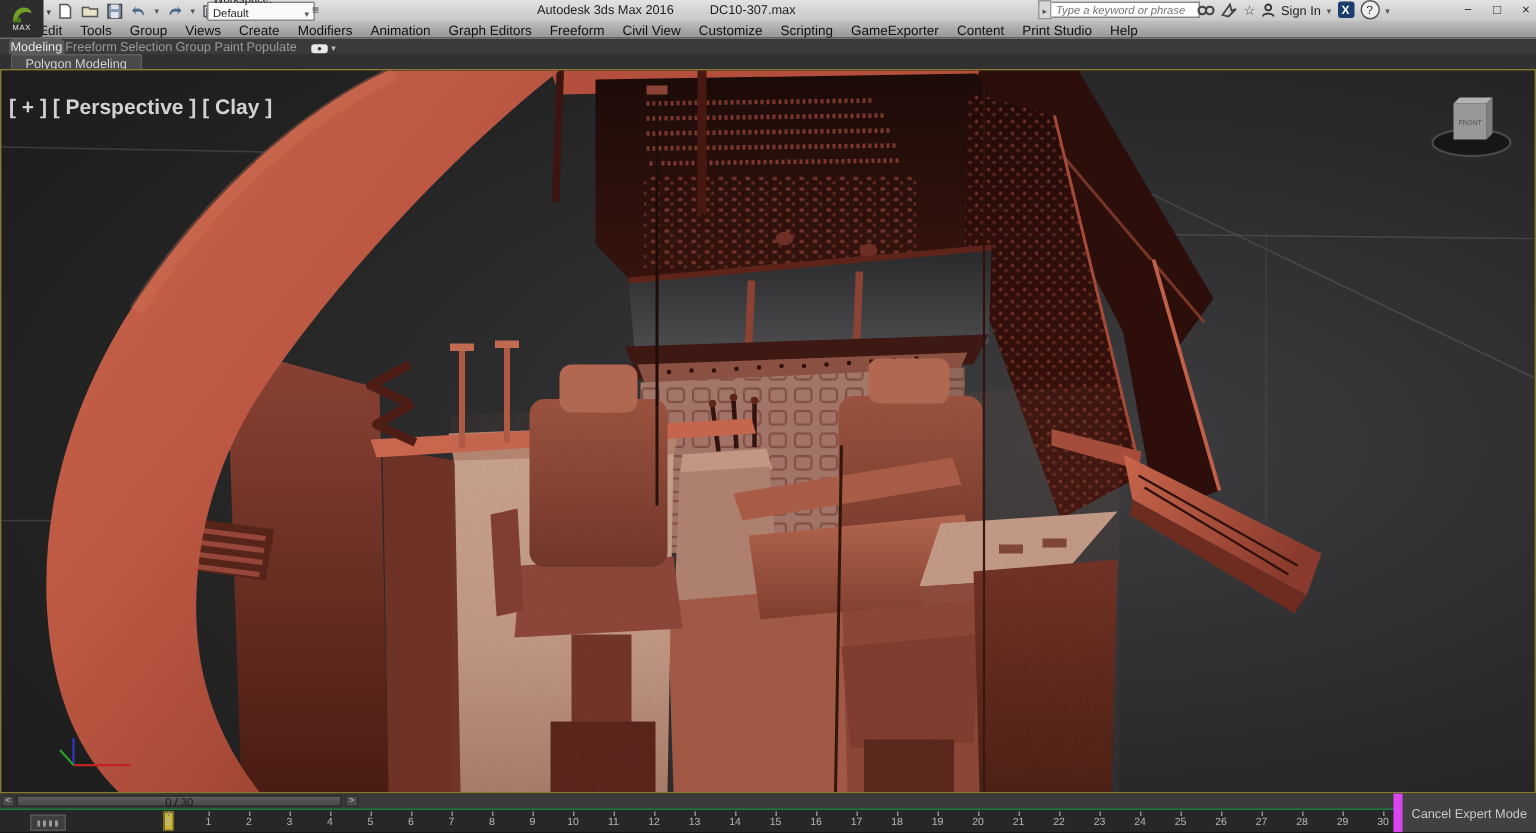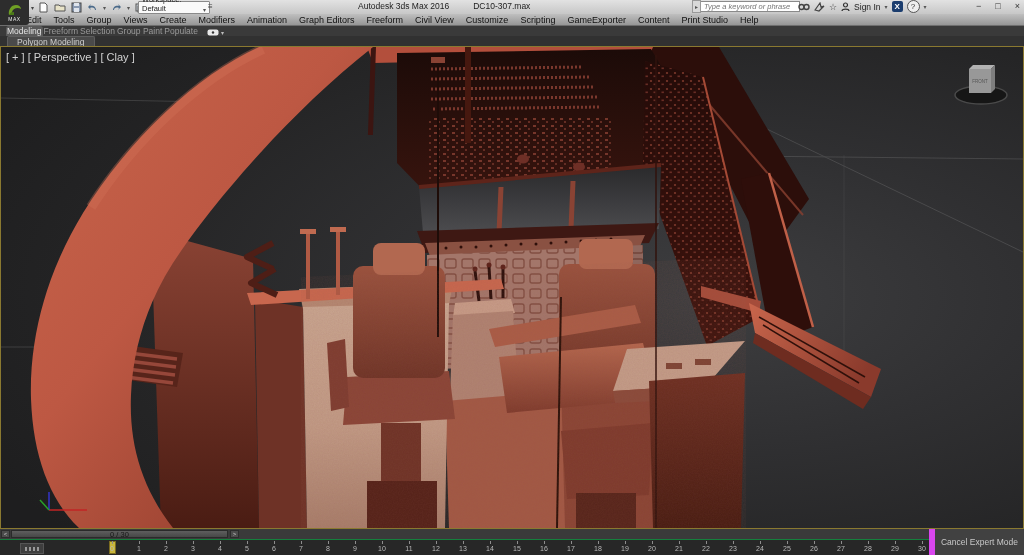--- a/index.html
+++ b/index.html
@@ -50,21 +50,21 @@
   .rtab.active{background:#5a5a5a;color:#e4e4e4;border-radius:3px 3px 0 0;}
   .ribbon-toggle{display:flex;align-items:center;gap:2px;margin-left:8px;}
   .panelrow{position:absolute;top:36px;left:0;width:1024px;height:10px;background:#313131;}
   .ptab{position:absolute;left:7px;top:0;height:10px;line-height:10px;background:#4a4a4a;
         border:1px solid #5e5e5e;border-bottom:none;color:#cfcfcf;font-size:8.5px;
         padding:0 9px;border-radius:2px 2px 0 0;}
   
   .viewport{position:absolute;top:46px;left:0;width:1024px;height:483px;background:#232323;
             border:1px solid #8a7930;box-sizing:border-box;}
   .viewport svg.scene{position:absolute;top:0;left:0;}
-  .vplabel{position:absolute;top:4px;left:5px;color:#d2d2d2;font-size:11px;z-index:5;}
+  .vplabel{position:absolute;top:16px;left:5px;color:#d2d2d2;font-size:14px;z-index:5;font-weight:bold;}
   .viewcube{position:absolute;top:12px;right:10px;z-index:5;}
   .axis-tripod{position:absolute;left:34px;bottom:12px;z-index:5;}
   
   .bottombar{position:absolute;top:529px;left:0;width:1024px;height:26px;background:#333;}
   .slider-row{position:absolute;top:0;left:0;width:935px;height:11px;background:#3a3a3a;
               border-bottom:1px solid #15803d;box-sizing:border-box;}
   .ts-btn{position:absolute;top:1px;width:9px;height:8px;background:#4c4c4c;border:1px solid #2c2c2c;
           color:#c9c9c9;font-size:6px;line-height:7px;text-align:center;box-sizing:border-box;}
   .ts-prev{left:1px;} .ts-next{left:230px;}
   .ts-handle{position:absolute;left:11px;top:1px;width:217px;height:8px;

